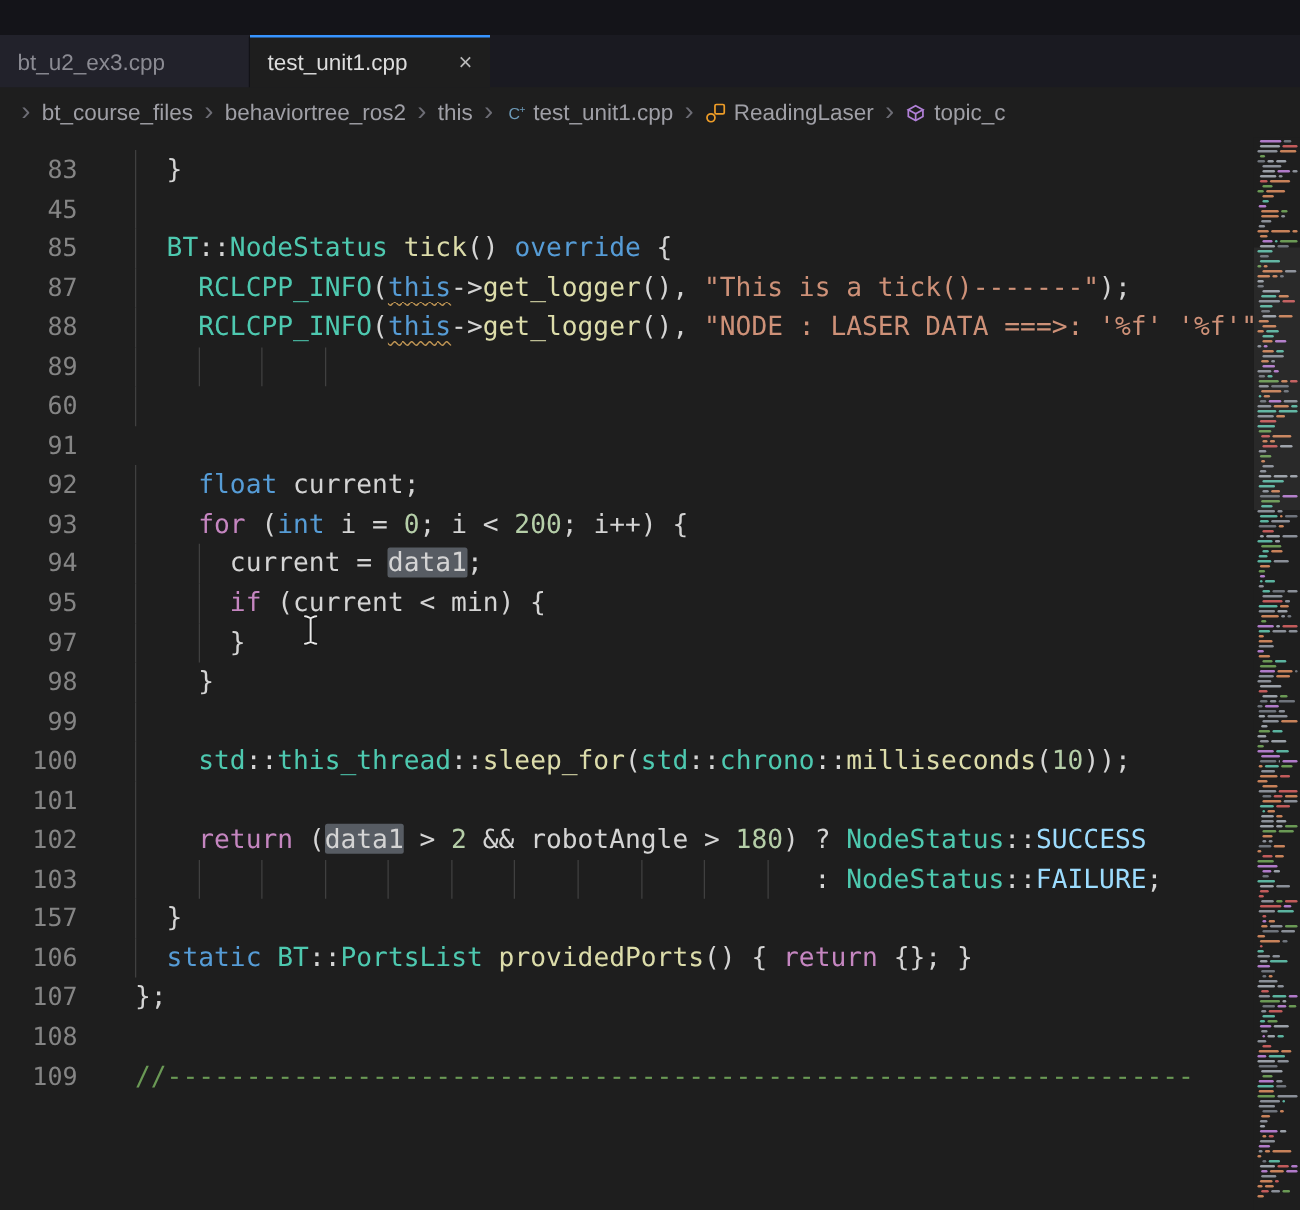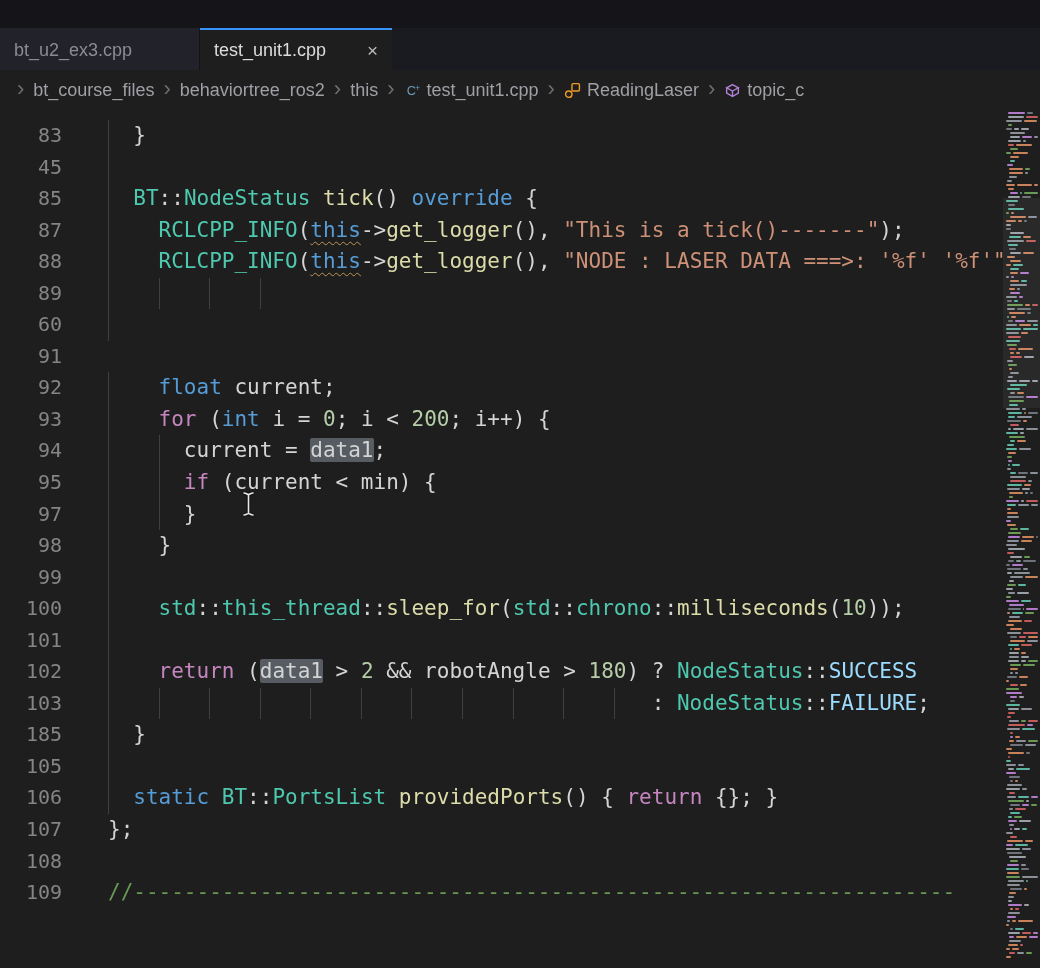--- a/index.html
+++ b/index.html
@@ -123,22 +123,21 @@
         <div class="line-row"><div class="lineno">93</div><div class="code-text"><span class="guide" style="left: 0ch;"></span><span class="tok-d">    </span><span class="tok-c">for</span><span class="tok-d"> (</span><span class="tok-k">int</span><span class="tok-d"> i = </span><span class="tok-n">0</span><span class="tok-d">; i &lt; </span><span class="tok-n">200</span><span class="tok-d">; i++) {</span></div></div>
         <div class="line-row"><div class="lineno">94</div><div class="code-text"><span class="guide" style="left: 0ch;"></span><span class="guide" style="left: 4ch;"></span><span class="tok-d">      current = </span><span class="tok-hl">data1</span><span class="tok-d">;</span></div></div>
         <div class="line-row"><div class="lineno">95</div><div class="code-text"><span class="guide" style="left: 0ch;"></span><span class="guide" style="left: 4ch;"></span><span class="tok-d">      </span><span class="tok-c">if</span><span class="tok-d"> (current &lt; min) {</span></div></div>
         <div class="line-row"><div class="lineno">97</div><div class="code-text"><span class="guide" style="left: 0ch;"></span><span class="guide" style="left: 4ch;"></span><span class="tok-d">      }</span></div></div>
         <div class="line-row"><div class="lineno">98</div><div class="code-text"><span class="guide" style="left: 0ch;"></span><span class="tok-d">    }</span></div></div>
         <div class="line-row"><div class="lineno">99</div><div class="code-text"><span class="guide" style="left: 0ch;"></span></div></div>
         <div class="line-row"><div class="lineno">100</div><div class="code-text"><span class="guide" style="left: 0ch;"></span><span class="tok-d">    </span><span class="tok-t">std</span><span class="tok-d">::</span><span class="tok-t">this_thread</span><span class="tok-d">::</span><span class="tok-f">sleep_for</span><span class="tok-d">(</span><span class="tok-t">std</span><span class="tok-d">::</span><span class="tok-t">chrono</span><span class="tok-d">::</span><span class="tok-f">milliseconds</span><span class="tok-d">(</span><span class="tok-n">10</span><span class="tok-d">));</span></div></div>
         <div class="line-row"><div class="lineno">101</div><div class="code-text"><span class="guide" style="left: 0ch;"></span></div></div>
         <div class="line-row"><div class="lineno">102</div><div class="code-text"><span class="guide" style="left: 0ch;"></span><span class="tok-d">    </span><span class="tok-c">return</span><span class="tok-d"> (</span><span class="tok-hl">data1</span><span class="tok-d"> &gt; </span><span class="tok-n">2</span><span class="tok-d"> &amp;&amp; robotAngle &gt; </span><span class="tok-n">180</span><span class="tok-d">) ? </span><span class="tok-t">NodeStatus</span><span class="tok-d">::</span><span class="tok-v">SUCCESS</span></div></div>
         <div class="line-row"><div class="lineno">103</div><div class="code-text"><span class="guide" style="left: 0ch;"></span><span class="guide" style="left: 4ch;"></span><span class="guide" style="left: 8ch;"></span><span class="guide" style="left: 12ch;"></span><span class="guide" style="left: 16ch;"></span><span class="guide" style="left: 20ch;"></span><span class="guide" style="left: 24ch;"></span><span class="guide" style="left: 28ch;"></span><span class="guide" style="left: 32ch;"></span><span class="guide" style="left: 36ch;"></span><span class="guide" style="left: 40ch;"></span><span class="tok-d">                                           : </span><span class="tok-t">NodeStatus</span><span class="tok-d">::</span><span class="tok-v">FAILURE</span><span class="tok-d">;</span></div></div>
-        <div class="line-row"><div class="lineno">185</div><div class="code-text"><span class="guide" style="left: 0ch;"></span><span class="tok-d">  }</span></div></div>
-        <div class="line-row"><div class="lineno">105</div><div class="code-text"><span class="guide" style="left: 0ch;"></span></div></div>
+        <div class="line-row"><div class="lineno">157</div><div class="code-text"><span class="guide" style="left: 0ch;"></span><span class="tok-d">  }</span></div></div>
         <div class="line-row"><div class="lineno">106</div><div class="code-text"><span class="guide" style="left: 0ch;"></span><span class="tok-d">  </span><span class="tok-k">static</span><span class="tok-d"> </span><span class="tok-t">BT</span><span class="tok-d">::</span><span class="tok-t">PortsList</span><span class="tok-d"> </span><span class="tok-f">providedPorts</span><span class="tok-d">() { </span><span class="tok-c">return</span><span class="tok-d"> {}; }</span></div></div>
         <div class="line-row"><div class="lineno">107</div><div class="code-text"><span class="tok-d">};</span></div></div>
         <div class="line-row"><div class="lineno">108</div><div class="code-text"></div></div>
         <div class="line-row"><div class="lineno">109</div><div class="code-text"><span class="tok-cm">//-----------------------------------------------------------------</span></div></div>
       </div>
 
     <div class="minimap">
       <div>
           <div class="mm-row">
             <span style="width: 16.8859px; margin-left: 2px; background: rgb(176, 122, 201);"></span>

